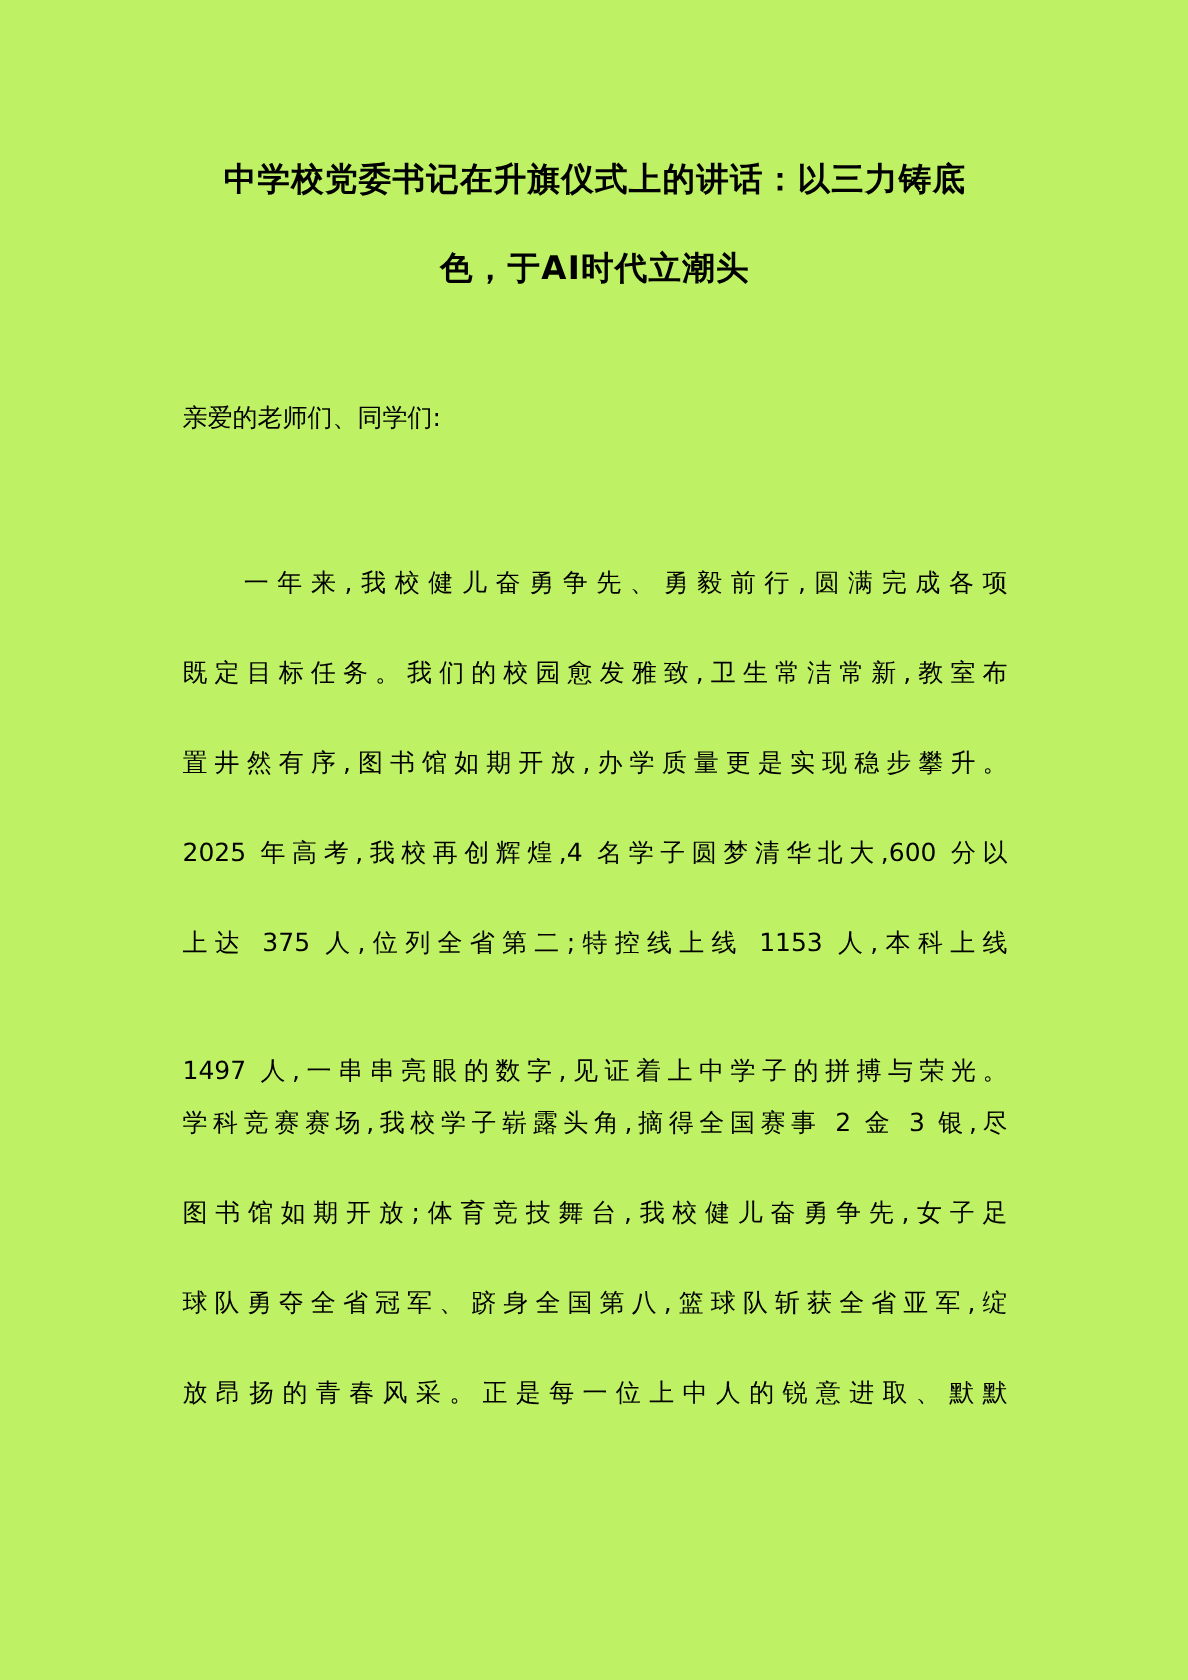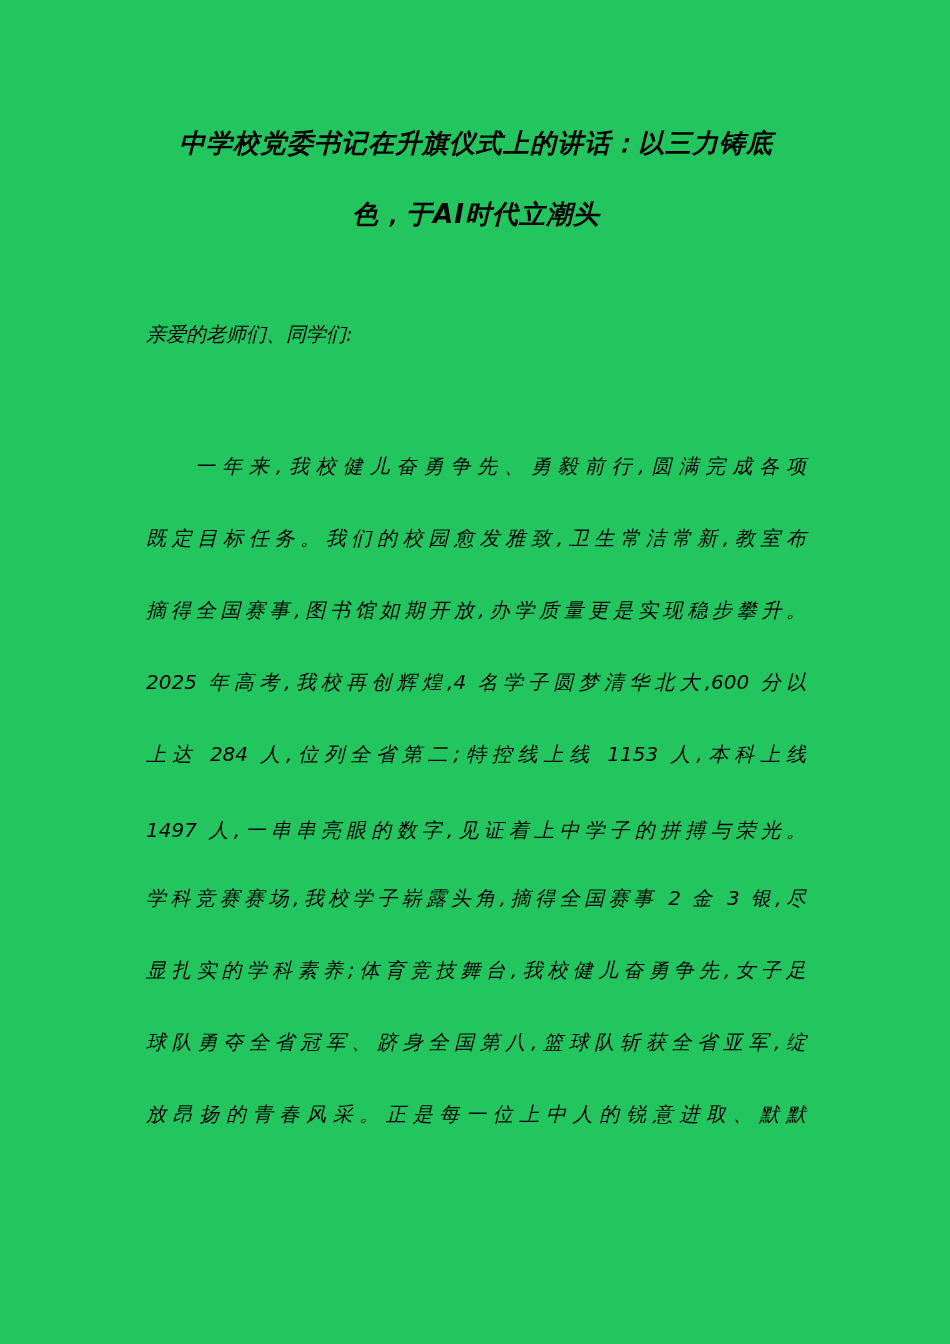--- a/index.html
+++ b/index.html
@@ -13,22 +13,21 @@
       position: relative;
       overflow: hidden;
       color: #000000;
       font-family: "DejaVu Sans", "Liberation Sans", sans-serif;
     }
     .page {
       position: absolute;
       left: 0; top: 0;
       width: 950px;
       height: 1344px;
-      background: #22c55e;
-      font-style: italic;
+      background: #bef264;
     }
     .title {
       position: absolute;
       left: 146px;
       width: 660px;
       text-align: center;
       font-weight: bold;
       font-size: 26px;
       letter-spacing: 1px;
       white-space: nowrap;
@@ -52,21 +51,21 @@
 <body>
 
 <div class="page">
   <div class="title l1">中学校党委书记在升旗仪式上的讲话：以三力铸底</div>
   <div class="title l2">色，于AI时代立潮头</div>
 
   <div class="line short" style="top:318px;">亲爱的老师们、同学们:</div>
 
   <div class="line indent" style="top:450px;">一年来,我校健儿奋勇争先、勇毅前行,圆满完成各项</div>
   <div class="line" style="top:522px;">既定目标任务。我们的校园愈发雅致,卫生常洁常新,教室布</div>
-  <div class="line" style="top:594px;">摘得全国赛事,图书馆如期开放,办学质量更是实现稳步攀升。</div>
+  <div class="line" style="top:594px;">置井然有序,图书馆如期开放,办学质量更是实现稳步攀升。</div>
   <div class="line" style="top:666px;">2025 年高考,我校再创辉煌,4 名学子圆梦清华北大,600 分以</div>
-  <div class="line" style="top:738px;">上达 284 人,位列全省第二;特控线上线 1153 人,本科上线</div>
-  <div class="line" style="top:814px;">1497 人,一串串亮眼的数字,见证着上中学子的拼搏与荣光。</div>
+  <div class="line" style="top:738px;">上达 375 人,位列全省第二;特控线上线 1153 人,本科上线</div>
+  <div class="line" style="top:840px;">1497 人,一串串亮眼的数字,见证着上中学子的拼搏与荣光。</div>
   <div class="line" style="top:882px;">学科竞赛赛场,我校学子崭露头角,摘得全国赛事 2 金 3 银,尽</div>
-  <div class="line" style="top:954px;">显扎实的学科素养;体育竞技舞台,我校健儿奋勇争先,女子足</div>
+  <div class="line" style="top:954px;">图书馆如期开放;体育竞技舞台,我校健儿奋勇争先,女子足</div>
   <div class="line" style="top:1026px;">球队勇夺全省冠军、跻身全国第八,篮球队斩获全省亚军,绽</div>
   <div class="line" style="top:1098px;">放昂扬的青春风采。正是每一位上中人的锐意进取、默默</div>
 </div>
 
 </body></html>

